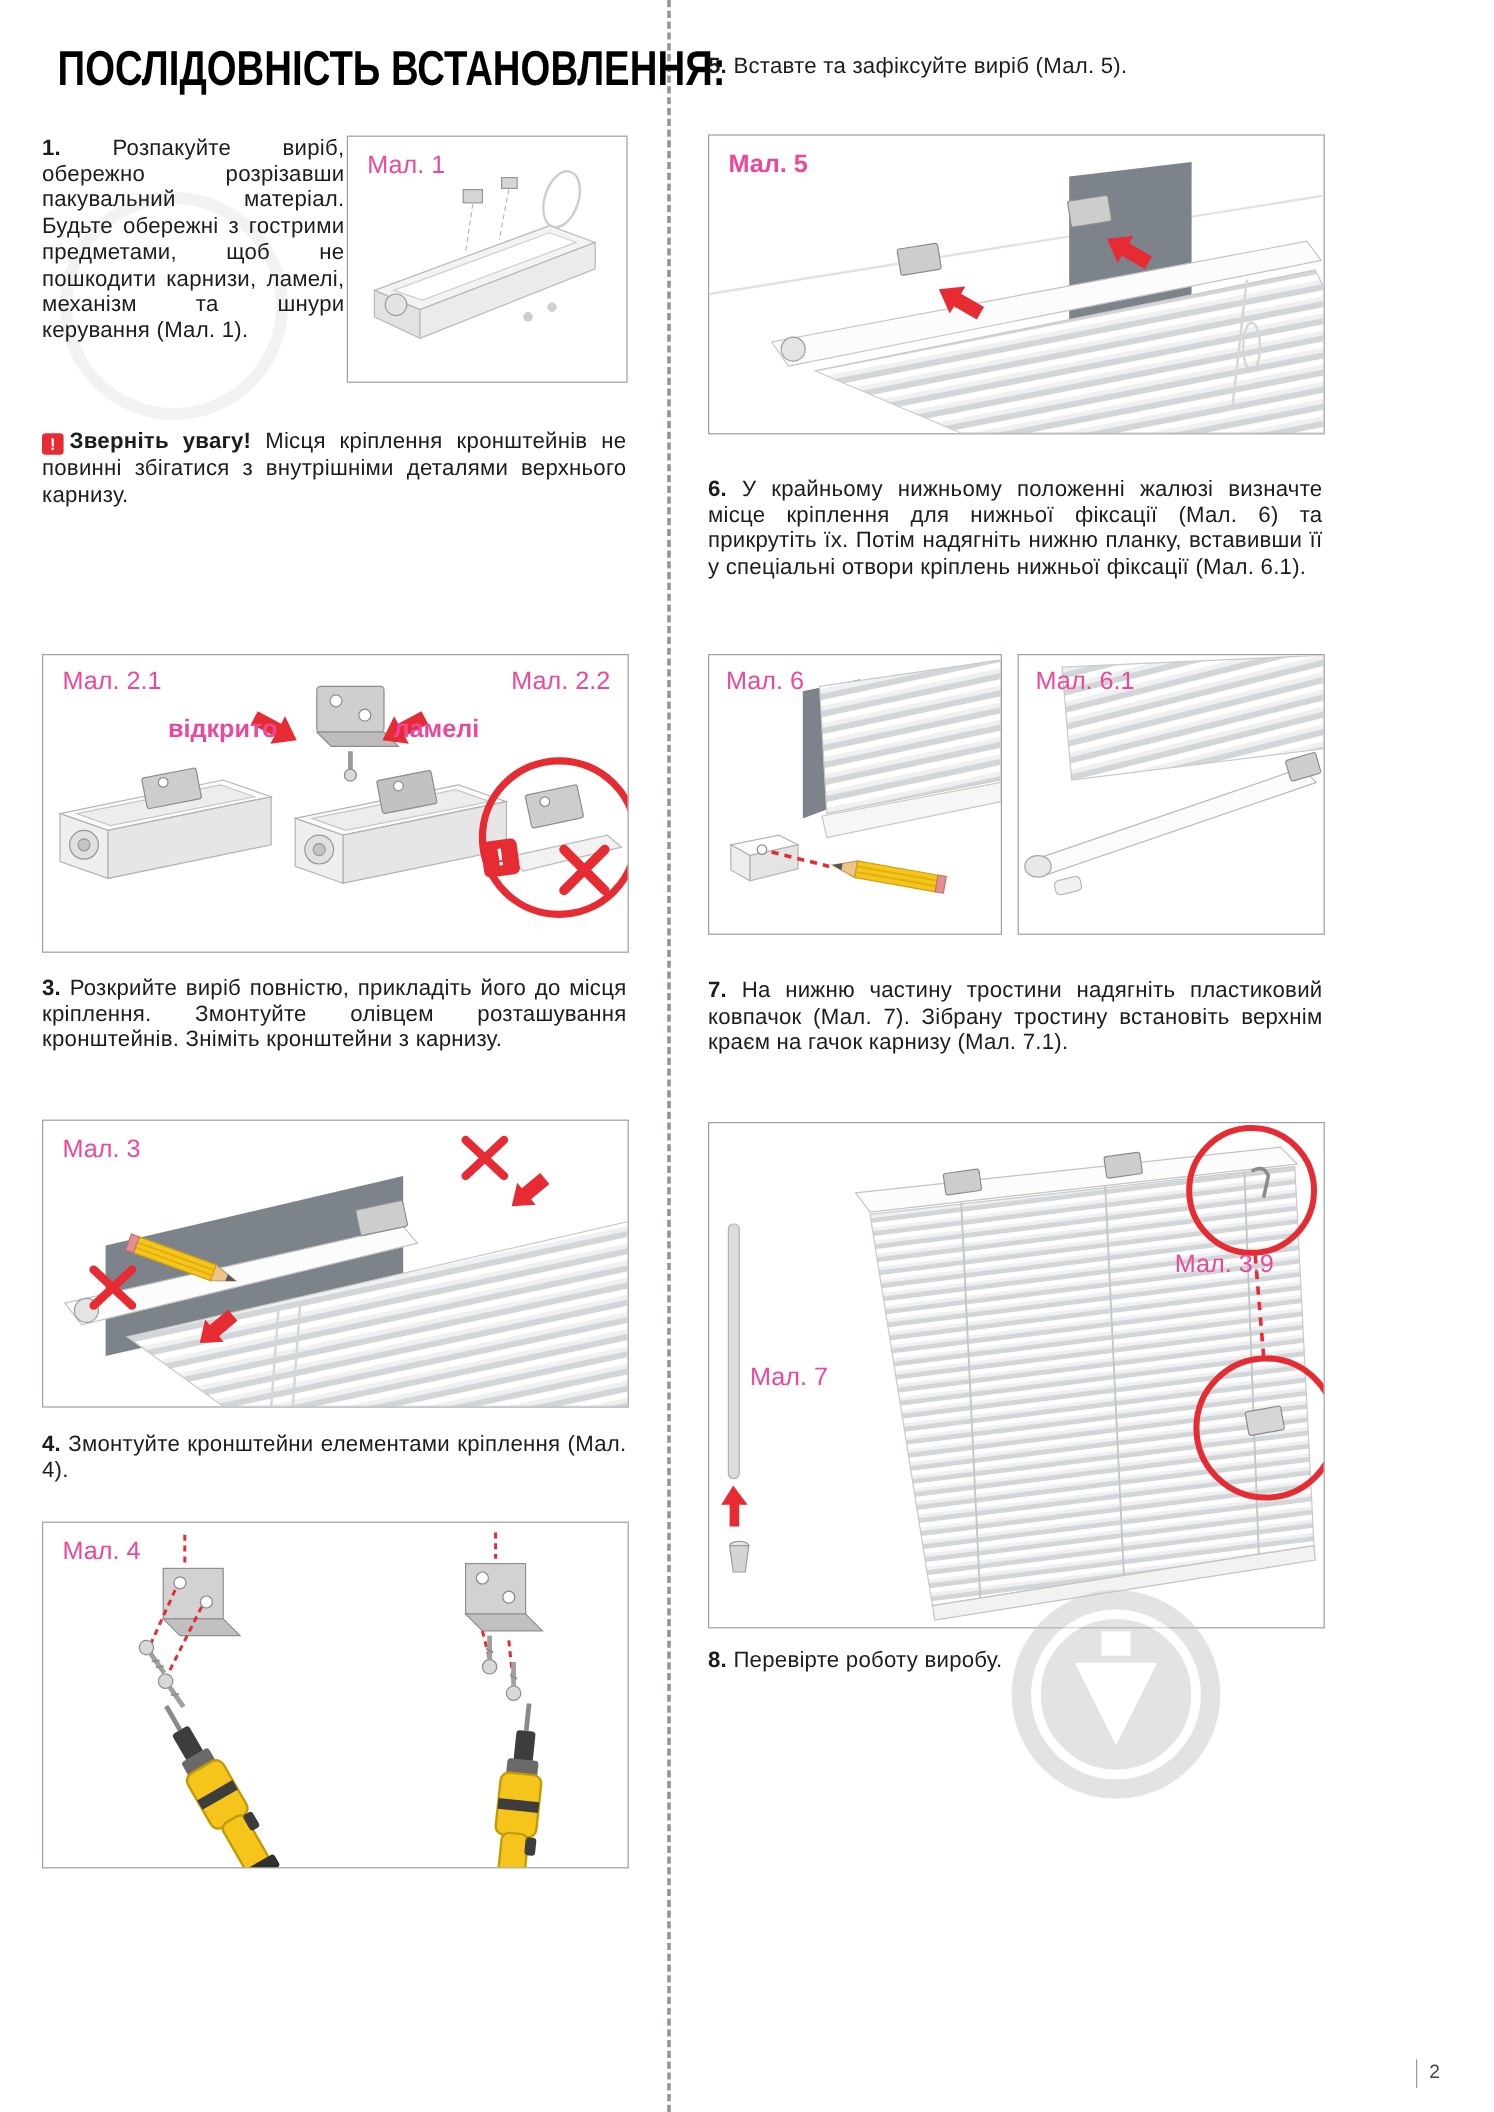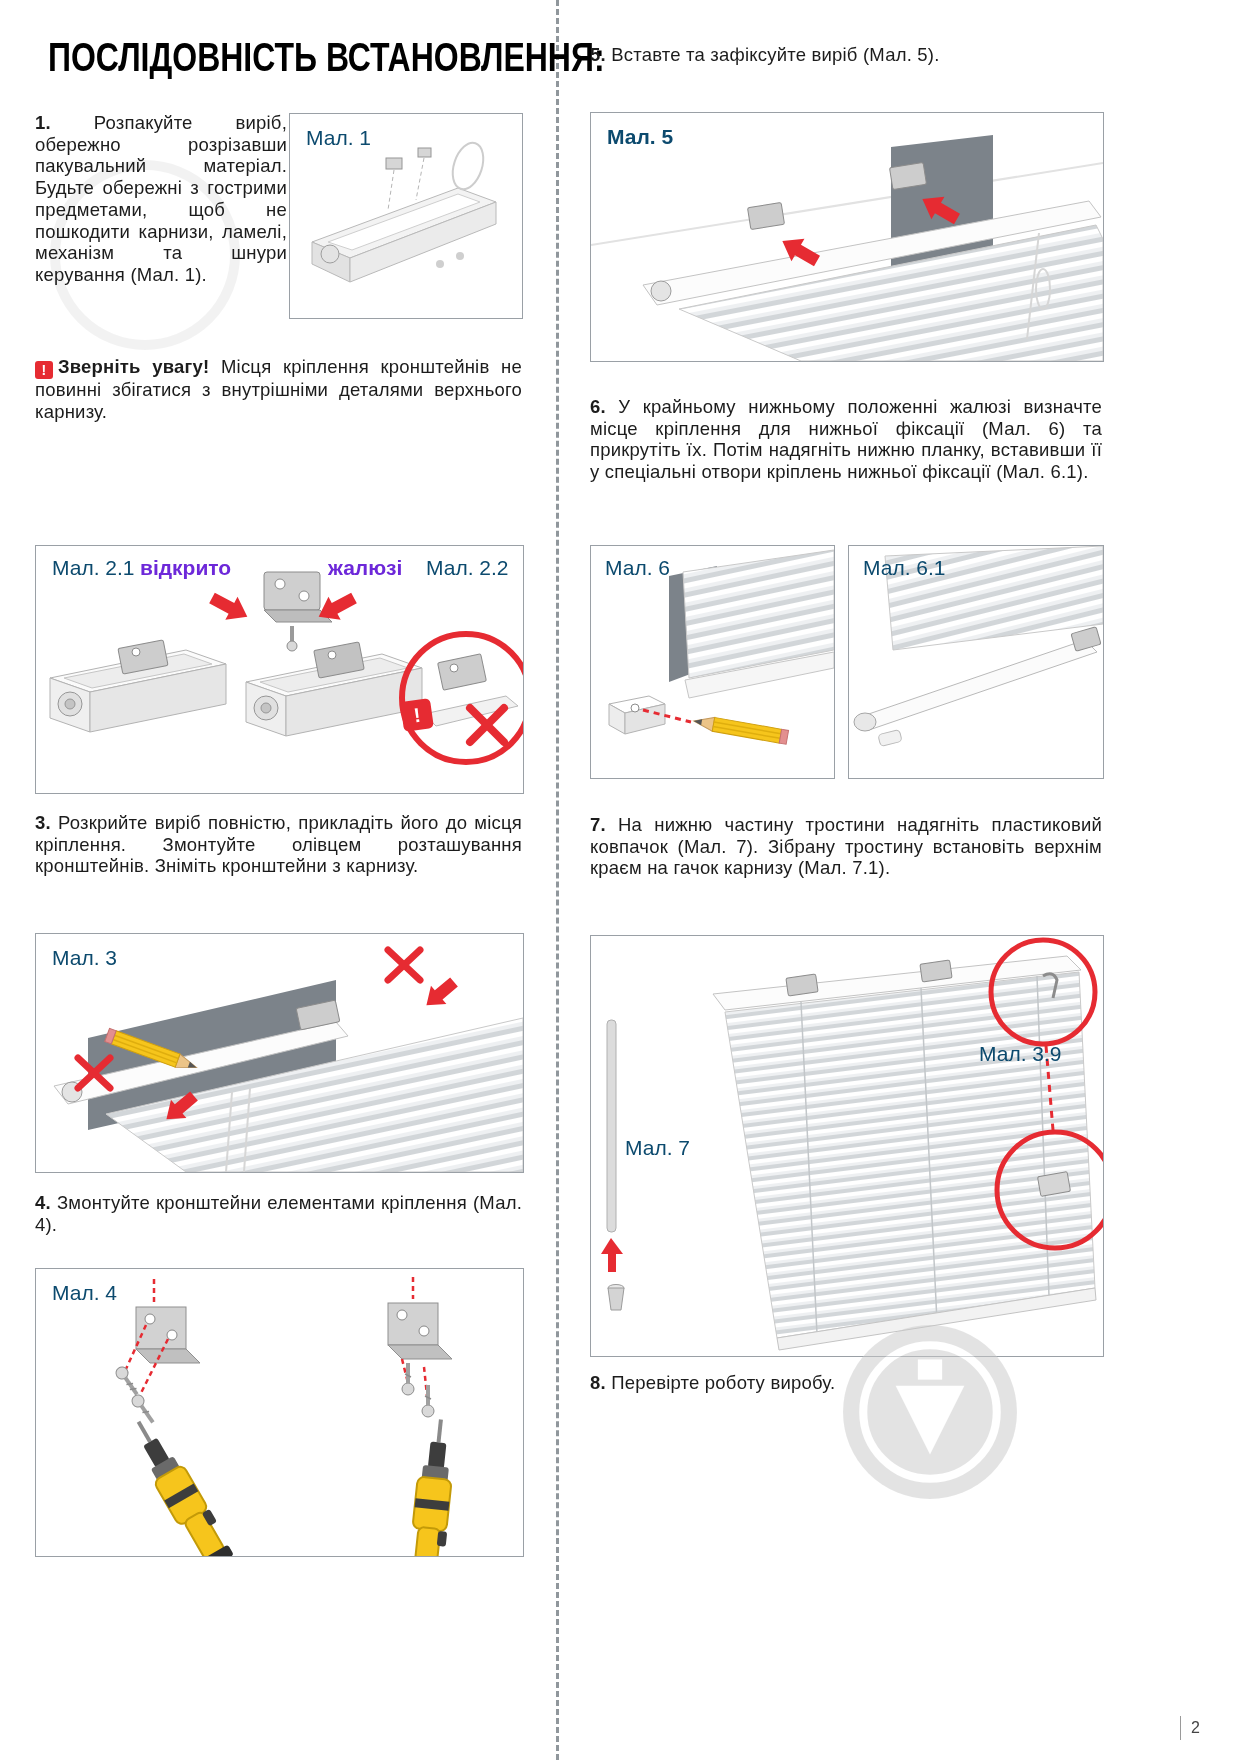--- a/index.html
+++ b/index.html
@@ -9,22 +9,22 @@
   .title{position:absolute;left:48px;top:34px;font-size:41px;font-weight:700;color:#000;
          transform:scaleX(.78);transform-origin:left top;white-space:nowrap;z-index:2;}
   .step{position:absolute;text-align:justify;font-size:18.5px;line-height:21.7px;letter-spacing:.2px;z-index:2;}
   .step .num{font-weight:700;}
   .step p{margin:0;}
   .warn-icon{display:inline-block;width:18px;height:18px;background:#e62b32;color:#fff;border-radius:3px;
              text-align:center;font-weight:700;font-size:14px;line-height:18px;vertical-align:-2px;margin-right:5px;}
   .bold{font-weight:700;}
   .figure{position:absolute;border:1px solid #9aa0a6;background:#fff;z-index:2;}
   .figure svg{position:absolute;left:0;top:0;width:100%;height:100%;}
-  .fig-label{position:absolute;font-size:21px;color:#0c4a6e;z-index:3;white-space:nowrap;}
-  .fig-label.red{color:#6d28d9;font-weight:700;}
+  .fig-label{position:absolute;font-size:21px;color:#ec4899;z-index:3;white-space:nowrap;}
+  .fig-label.red{color:#ec4899;font-weight:700;margin-top:40px;}
   .alert-badge{position:absolute;left:366px;top:154px;width:30px;height:30px;background:#e62b32;color:#fff;
                border-radius:5px;font-weight:700;font-size:20px;line-height:30px;text-align:center;
                transform:rotate(-8deg);z-index:4;}
   .watermark-ring{position:absolute;left:50px;top:160px;width:170px;height:170px;border-radius:50%;
                   border:10px solid rgba(0,0,0,0.05);z-index:1;}
   .watermark-big{position:absolute;left:840px;top:1322px;width:180px;height:180px;opacity:.5;z-index:5;}
   .footer{position:absolute;right:45px;bottom:20px;border-left:1.5px solid #9a9a9a;padding-left:10px;
           font-size:16px;color:#444;height:24px;line-height:24px;z-index:2;}
 </style>
 </head>
@@ -63,21 +63,21 @@
   </div>
 
   <div class="step" style="left:35px;top:356px;width:487px;">
     <p><span class="warn-icon">!</span><span class="bold">Зверніть увагу!</span>
        <span>Місця кріплення кронштейнів не повинні збігатися з внутрішніми деталями верхнього карнизу.</span></p>
   </div>
 
   <div class="figure" style="left:35px;top:545px;width:487px;height:247px;">
     <div class="fig-label" style="left:16px;top:10px;">Мал. 2.1</div>
     <div class="fig-label red" style="left:104px;top:10px;">відкрито</div>
-    <div class="fig-label red" style="left:292px;top:10px;">жалюзі</div>
+    <div class="fig-label red" style="left:292px;top:10px;">ламелі</div>
     <div class="fig-label" style="left:390px;top:10px;">Мал. 2.2</div>
     <div class="alert-badge">!</div>
     <svg viewBox="0 0 487 247">
       <g>
         <rect x="228" y="26" width="56" height="38" rx="3" fill="#cfcfcf" stroke="#8c8c8c"></rect>
         <circle cx="244" cy="38" r="5" fill="#fff" stroke="#8c8c8c"></circle>
         <circle cx="268" cy="50" r="5" fill="#fff" stroke="#8c8c8c"></circle>
         <polygon points="228,64 284,64 296,76 240,76" fill="#bdbdbd" stroke="#8c8c8c"></polygon>
         <line x1="256" y1="80" x2="256" y2="96" stroke="#9a9a9a" stroke-width="4"></line>
         <circle cx="256" cy="100" r="5" fill="#d9d9d9" stroke="#8c8c8c"></circle>

